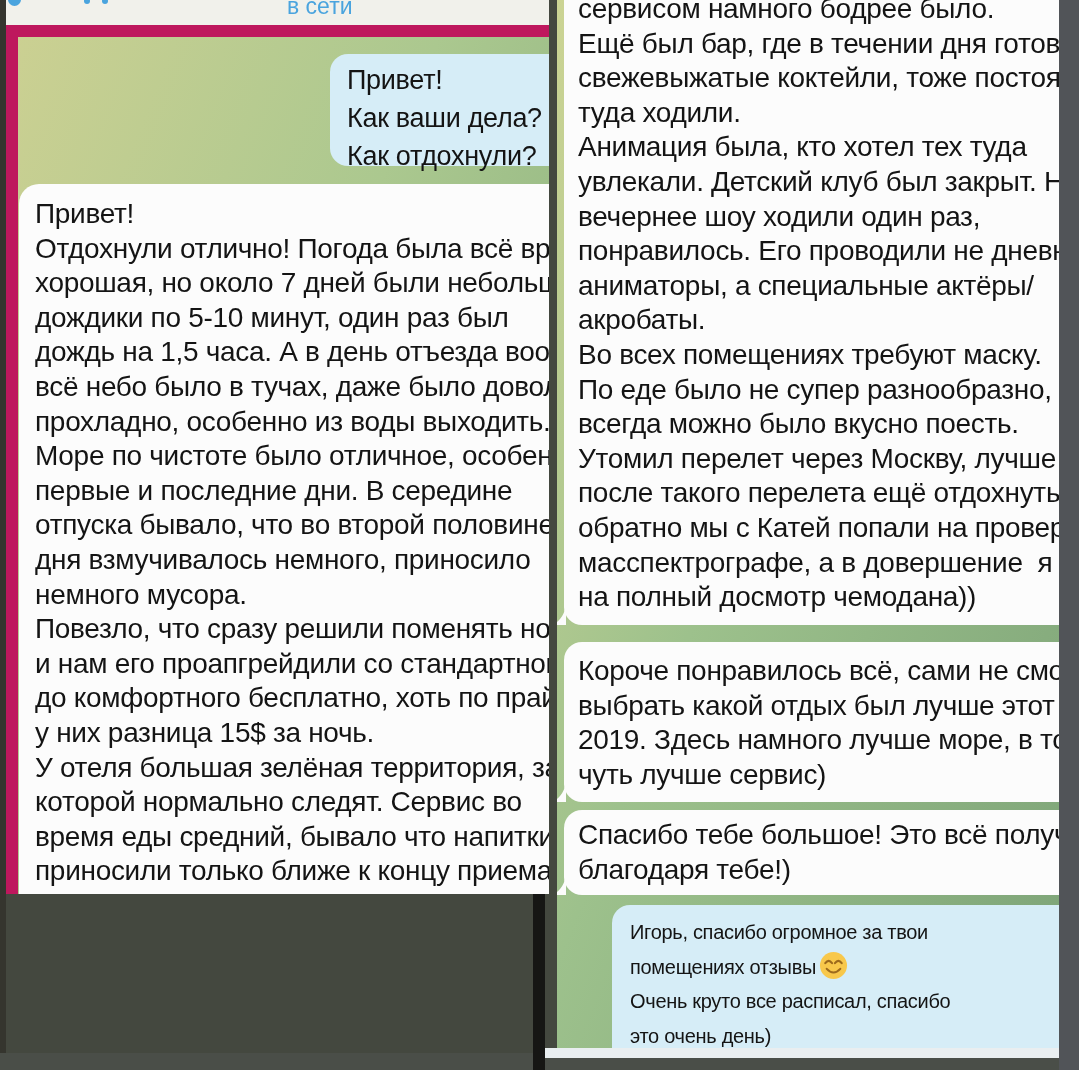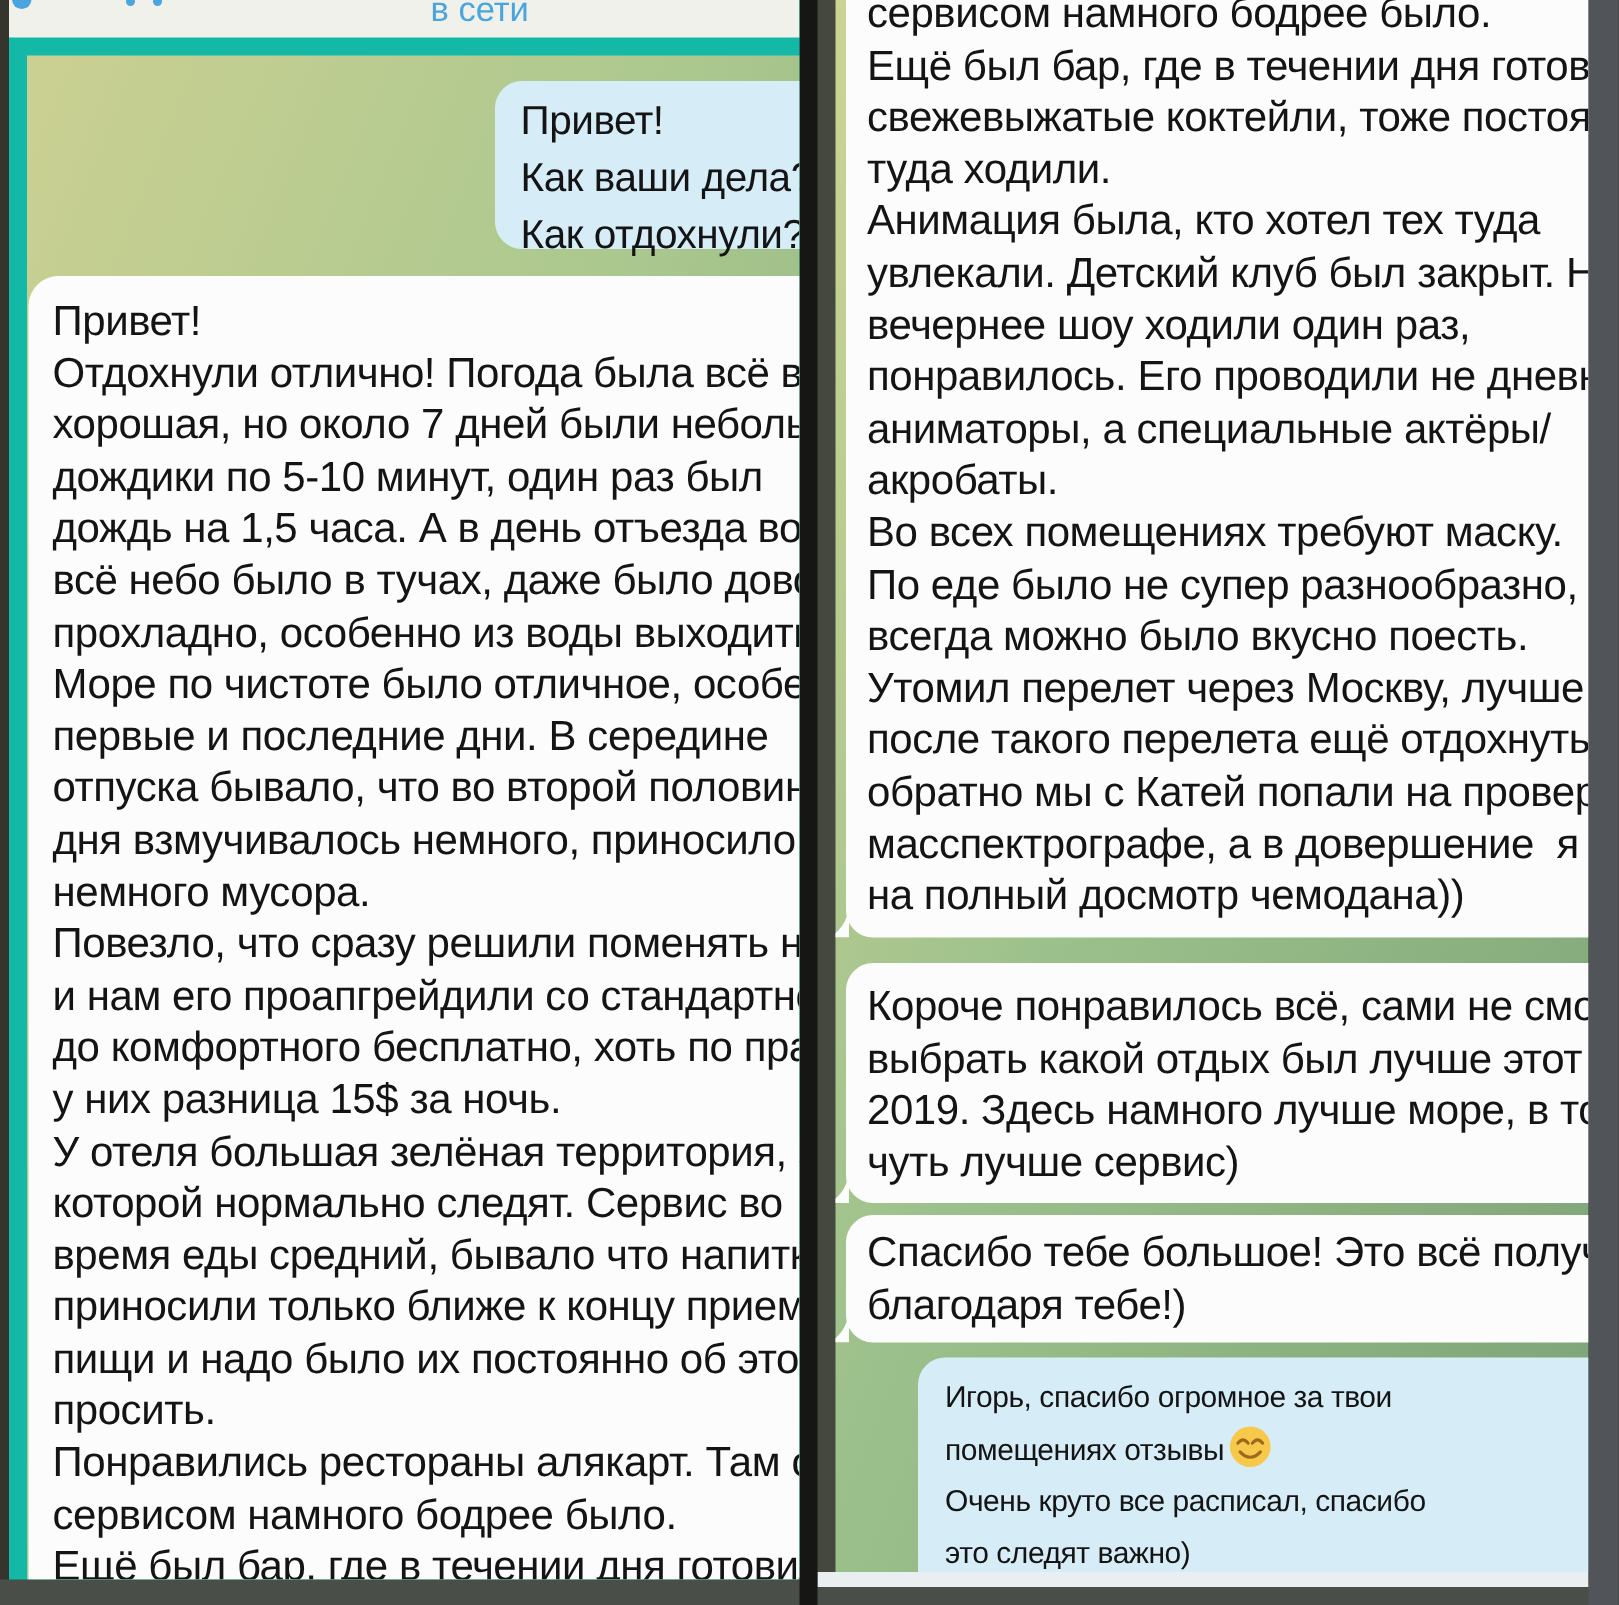--- a/index.html
+++ b/index.html
@@ -6,21 +6,21 @@
   .page{position:relative;width:1079px;height:1070px;overflow:hidden;
         font-family:"Liberation Sans","DejaVu Sans",sans-serif;color:#141414;}
   
   .divider{position:absolute;left:533px;top:0;width:12px;height:1070px;background:#161614;}
   .left-border{position:absolute;left:0;top:0;width:6px;height:1070px;background:#35352e;}
   .right-border{position:absolute;left:1059px;top:0;width:20px;height:1070px;background:#515458;}
   .bottom-strip{position:absolute;left:0;top:1053px;width:1079px;height:17px;background:#4a4e48;}
 
   
   .panel{position:absolute;top:0;overflow:hidden;}
-  .panel-left{left:6px;width:527px;height:1053px;background:#14b8a6;}
+  .panel-left{left:6px;width:527px;height:894px;background:#be185d;padding-left:16px;}
   .panel-right{left:545px;width:514px;height:1058px;}
 
   
   .header{position:absolute;left:0;top:0;width:100%;height:25px;background:#f1f1eb;}
   .status{position:absolute;left:281px;top:-7px;font-size:23px;color:#4aa4de;}
   .back-fragment{position:absolute;left:2px;top:-6px;width:13px;height:12px;background:#4aa4de;
                  border-radius:0 0 7px 7px;}
   .dot-fragment{position:absolute;top:-2px;width:6px;height:6px;background:#4aa4de;border-radius:3px;}
   .dot-a{left:78px;} .dot-b{left:96px;}
 
@@ -151,20 +151,20 @@
 
       <div class="bubble out rb4">
         <div class="line"><span>Игорь, спасибо огромное за твои</span></div>
         <div class="line"><span>помещениях отзывы</span><svg class="emoji" width="29" height="29" viewBox="0 0 30 30">
               <circle cx="15" cy="15" r="14" fill="#f8c84b"></circle>
               <path d="M6.5 12.5 q3.5 -4.5 7 0" stroke="#9c6a1c" stroke-width="2.2" fill="none" stroke-linecap="round"></path>
               <path d="M16.5 12.5 q3.5 -4.5 7 0" stroke="#9c6a1c" stroke-width="2.2" fill="none" stroke-linecap="round"></path>
               <path d="M8 18.5 q7 7.5 14 0" stroke="#9c6a1c" stroke-width="2.2" fill="none" stroke-linecap="round"></path>
             </svg></div>
         <div class="line"><span>Очень круто все расписал, спасибо</span></div>
-        <div class="line"><span>это следят важно)</span></div>
+        <div class="line"><span>это очень день)</span></div>
       </div>
 
     </div>
     <div class="inputbar"></div>
   </div>
 
 </div>
 
 </body></html>

